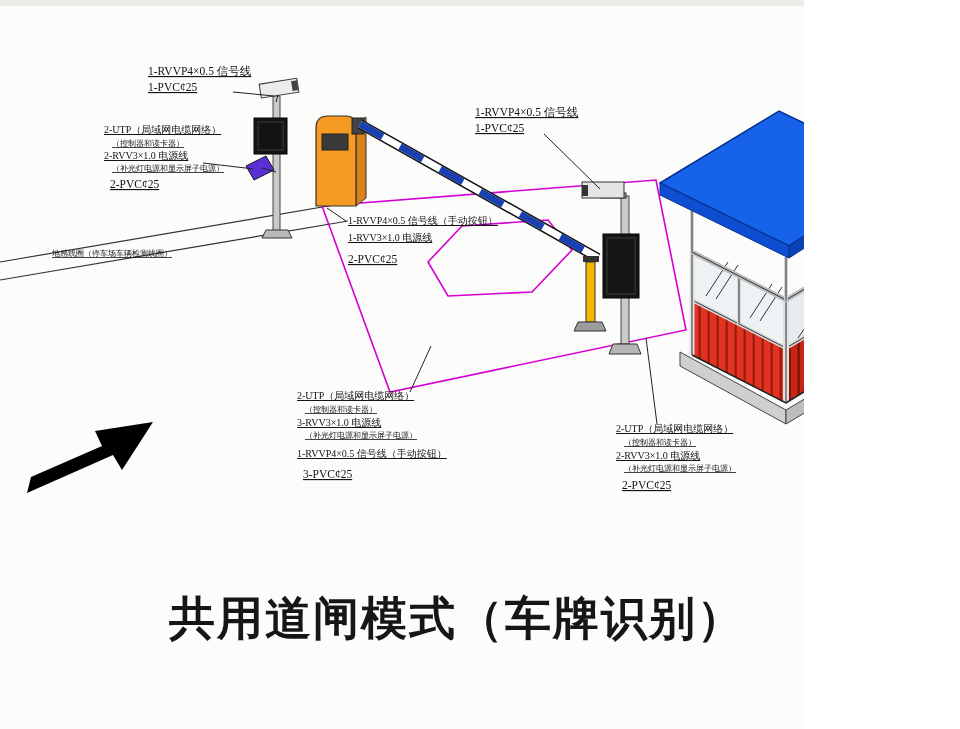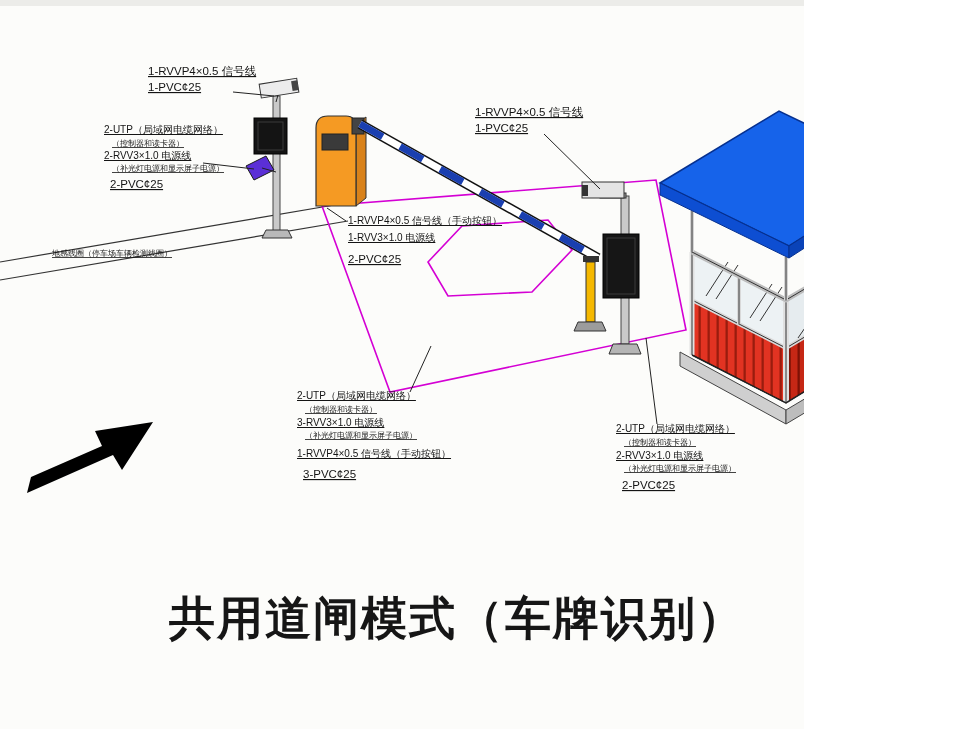--- a/index.html
+++ b/index.html
@@ -1,19 +1,19 @@
 <!DOCTYPE html>
 <html><head>
 <meta charset="utf-8">
 <style>
   html,body{margin:0;padding:0;background:#ffffff;}
   .stage{
     position:relative;width:804px;height:729px;overflow:hidden;
     background:#fcfcfa;
-    font-family:Liberation Sans, sans-serif;
+    font-family:Liberation Serif, serif;
   }
   .stage .photo-edge{position:absolute;top:0;left:0;width:960px;height:6px;background:#ecece9;}
   svg{display:block;position:absolute;top:0;left:0;}
   .lbl{fill:#141414;text-decoration:underline;}
   .lbl-s{font-size:8px;}
   .lbl-m{font-size:10px;}
   .lbl-l{font-size:11.5px;}
   .leader{stroke:#222;stroke-width:1;fill:none;}
   .road{stroke:#333;stroke-width:1.2;}
   .magenta{fill:none;stroke-width:1.6;}

